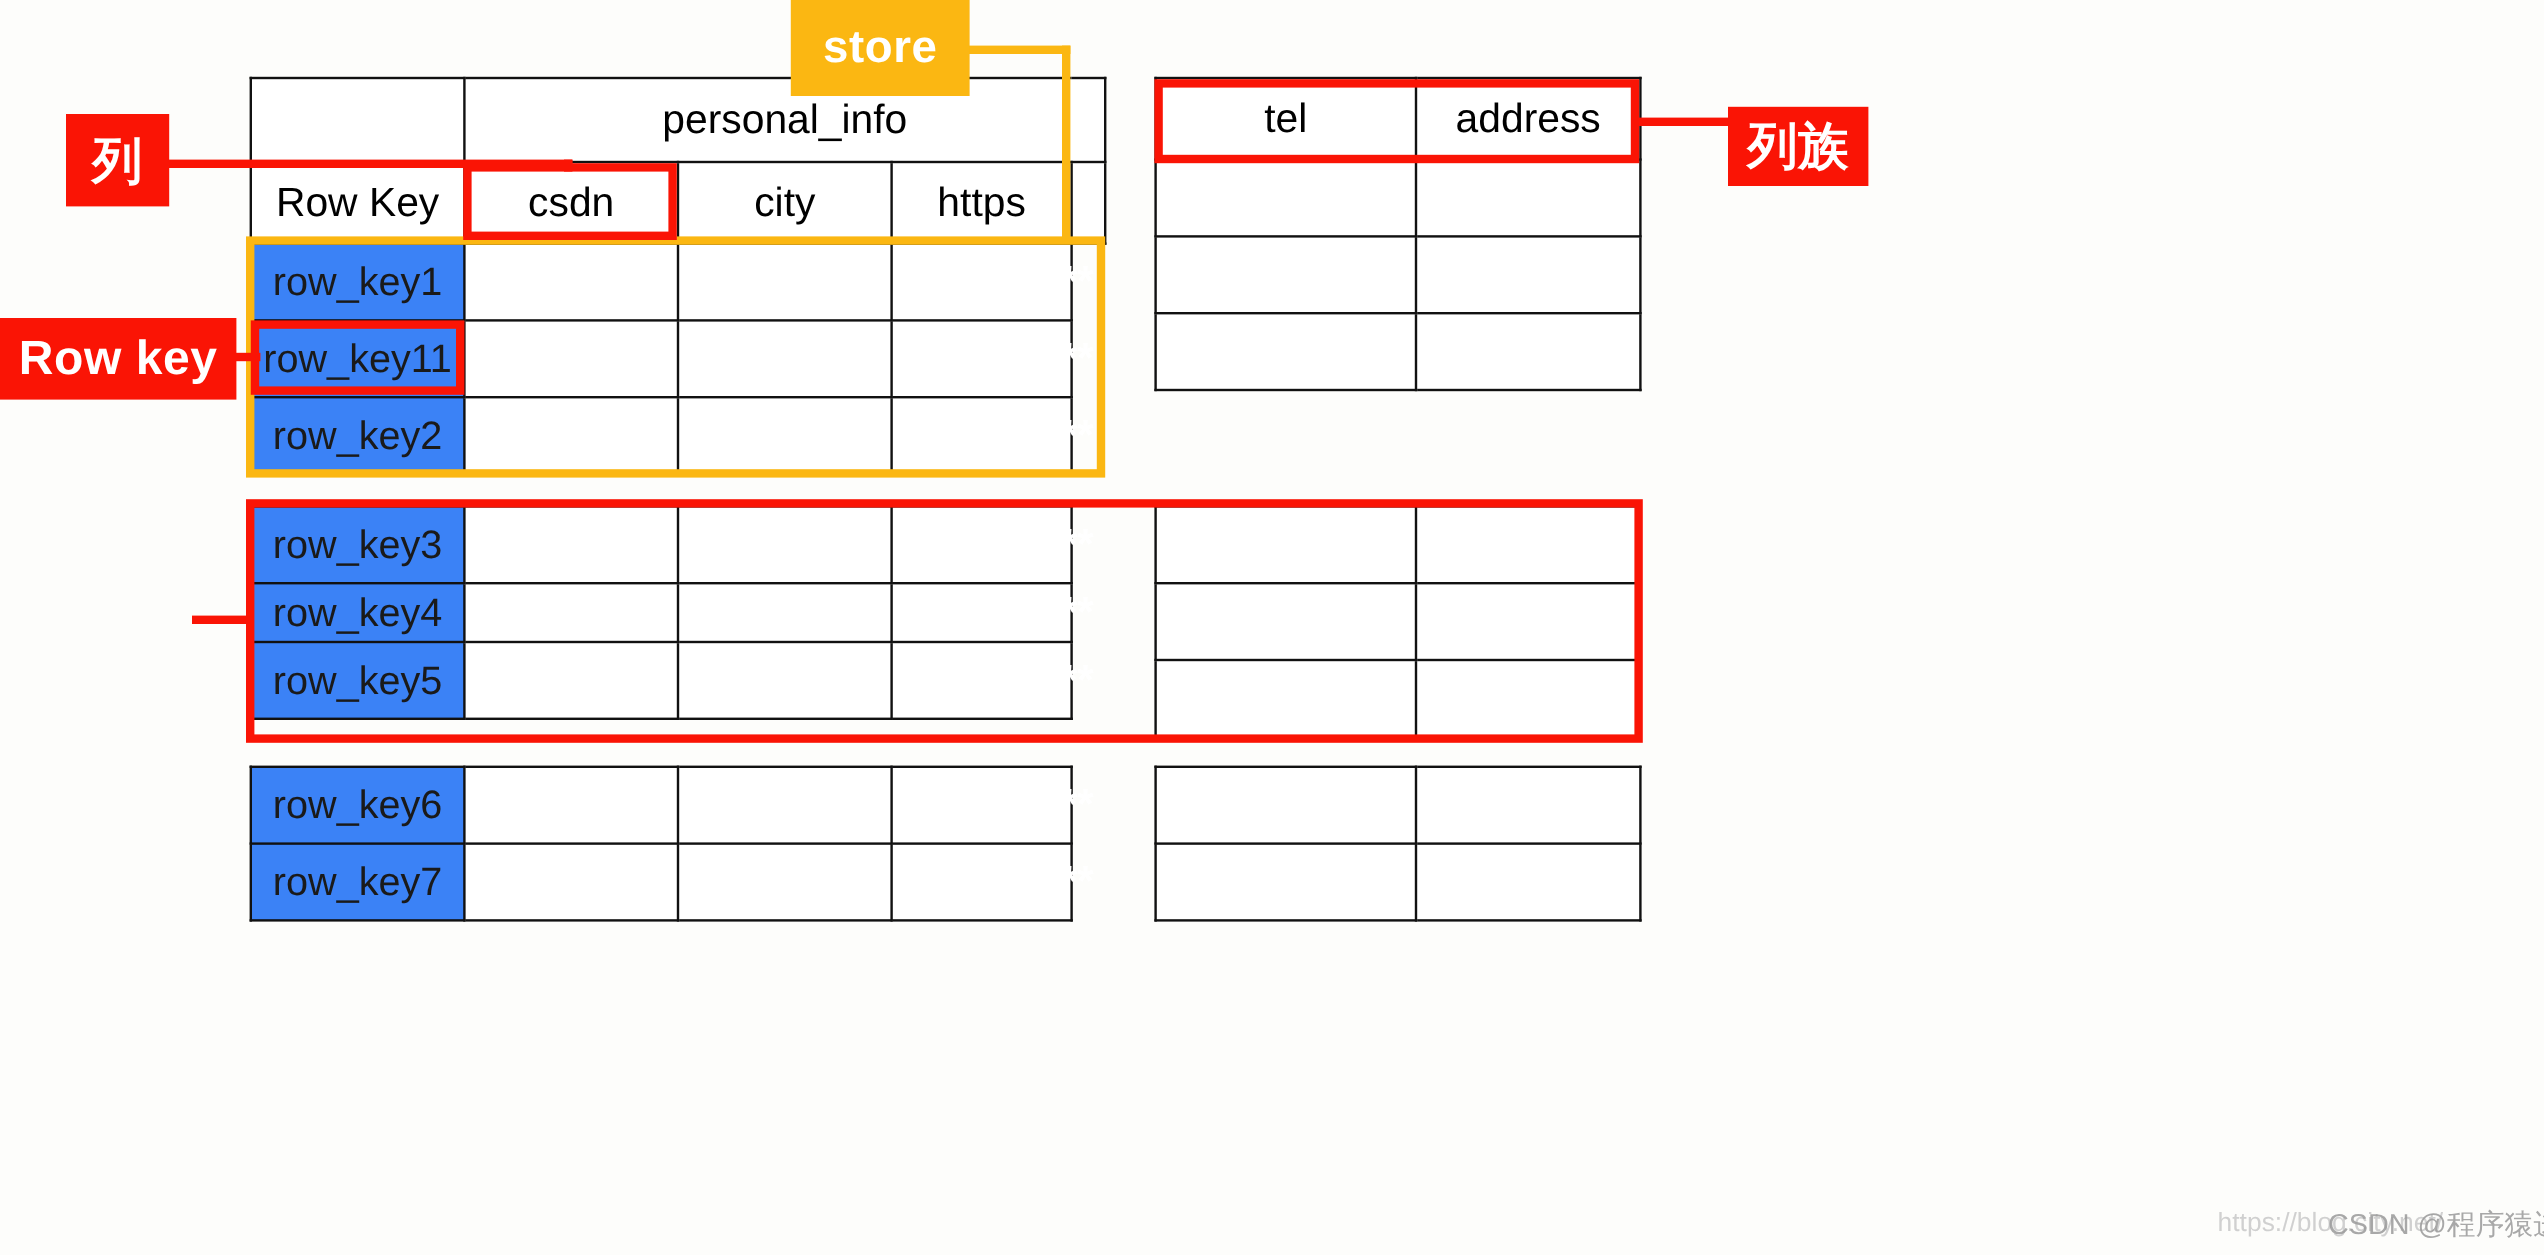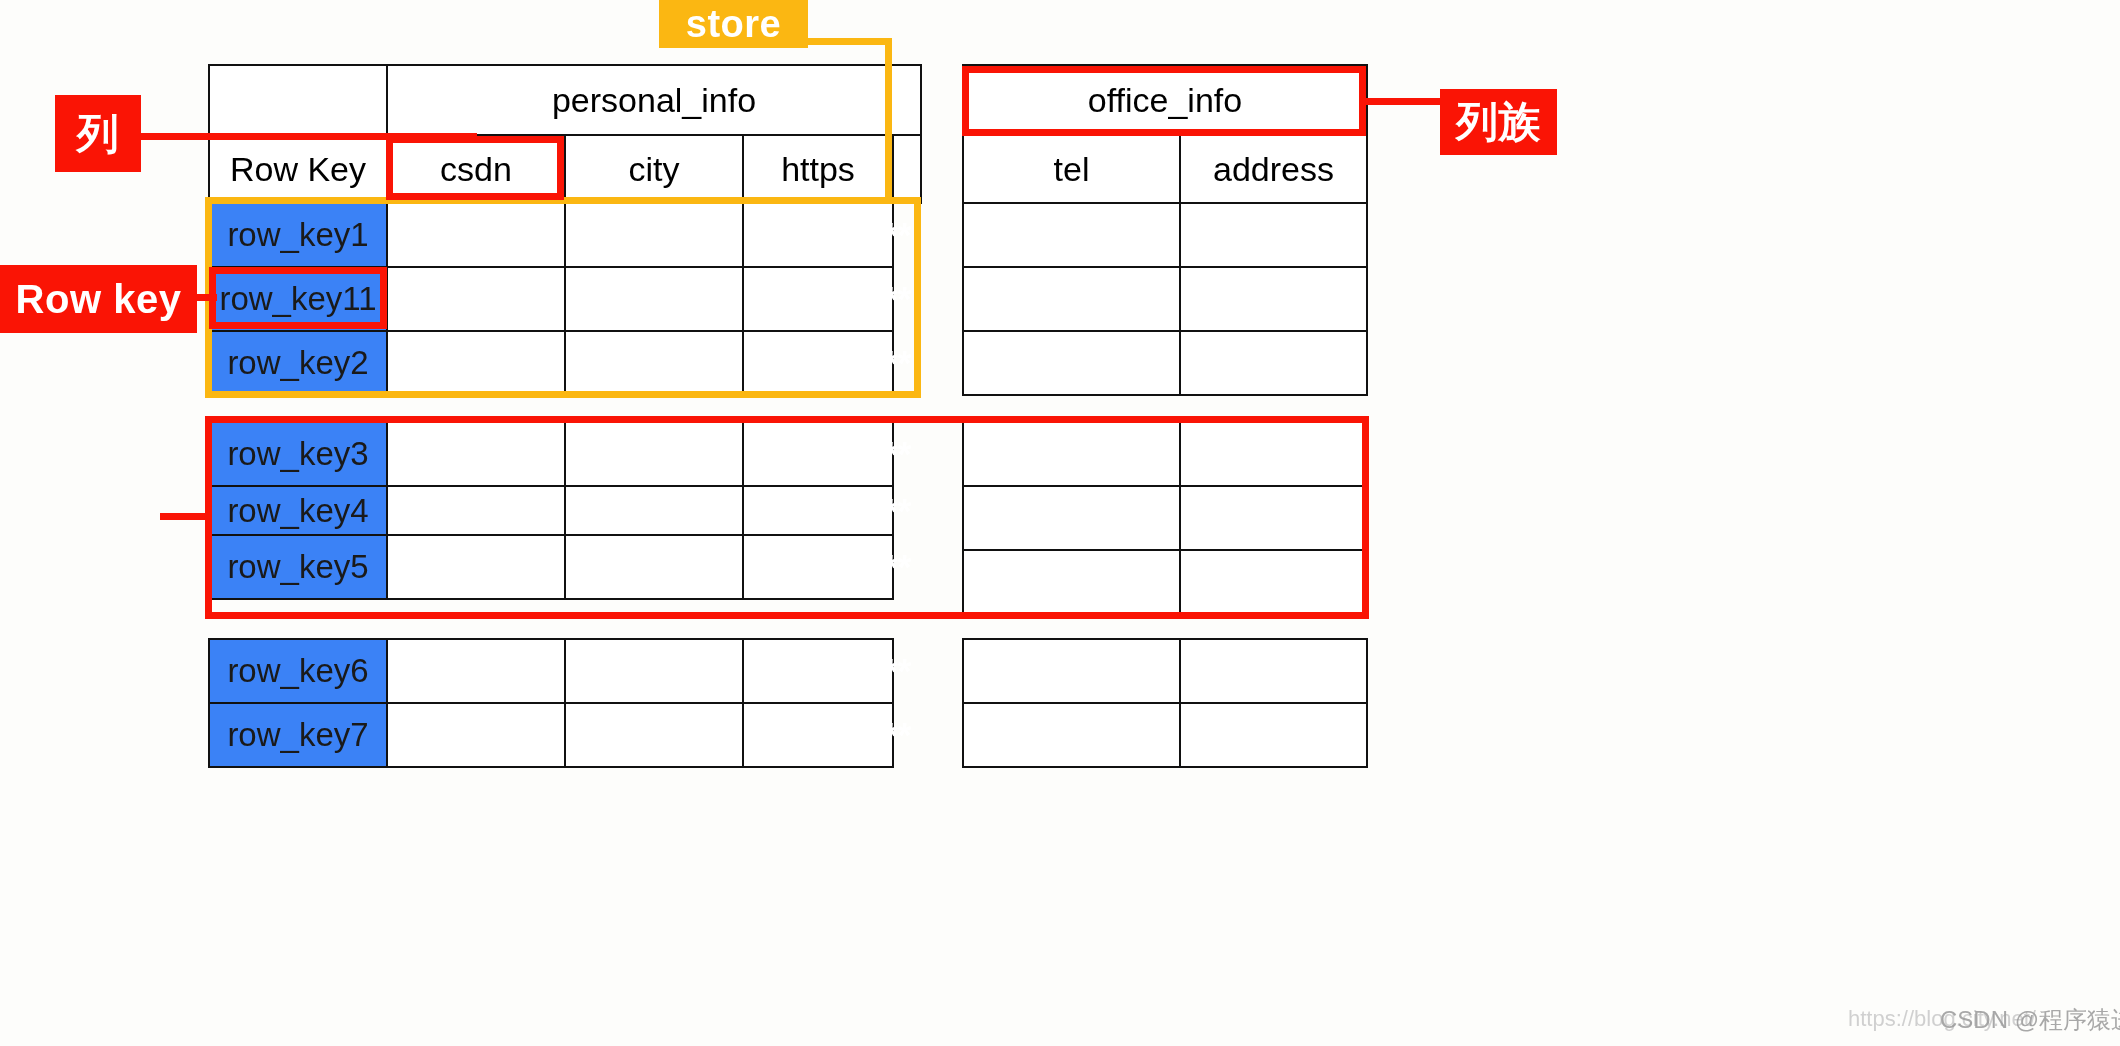--- a/index.html
+++ b/index.html
@@ -198,23 +198,20 @@
       </tr>
     </tbody>
   </table>
 
   <table class="tbl" style="left:962px; top:64px; width:404px;">
     <colgroup>
         <col style="width:217px">
         <col style="width:187px">
       </colgroup>
     <tbody>
-      <tr style="height:70px;">
-        <td class="blank" colspan="2">office_info</td>
-      </tr>
       <tr style="height:68px;">
         <td>tel</td>
         <td>address</td>
       </tr>
       <tr style="height:64px;">
         <td class="dataval g-orange">010-11111111</td>
         <td class="dataval g-orange">atguigu</td>
       </tr>
       <tr style="height:64px;">
         <td class="dataval g-orange">010-11111111</td>
@@ -280,21 +277,21 @@
 
   <div class="leader" style="left:136px; top:133px; width:341px; height:7px;"></div>
   <div class="leader" style="left:470px; top:133px; width:7px; height:10px;"></div>
 
   <div class="leader" style="left:1360px; top:98px; width:84px; height:7px;"></div>
 
   <div class="leader" style="left:193px; top:294px; width:24px; height:7px;"></div>
 
   <div class="leader" style="left:160px; top:513px; width:50px; height:7px;"></div>
 
-  <div class="callout orange" style="left:659px; top:0px; width:149px; height:48px; font-size:38px;">
+  <div class="callout orange" style="left:659px; top:0px; width:149px; height:80px; font-size:38px;">
     <span>store</span>
   </div>
 
   <div class="callout" style="left:55px; top:95px; width:86px; height:77px; font-size:42px;">
     <span>列</span>
   </div>
 
   <div class="callout" style="left:1440px; top:89px; width:117px; height:66px; font-size:42px;">
     <span>列族</span>
   </div>

